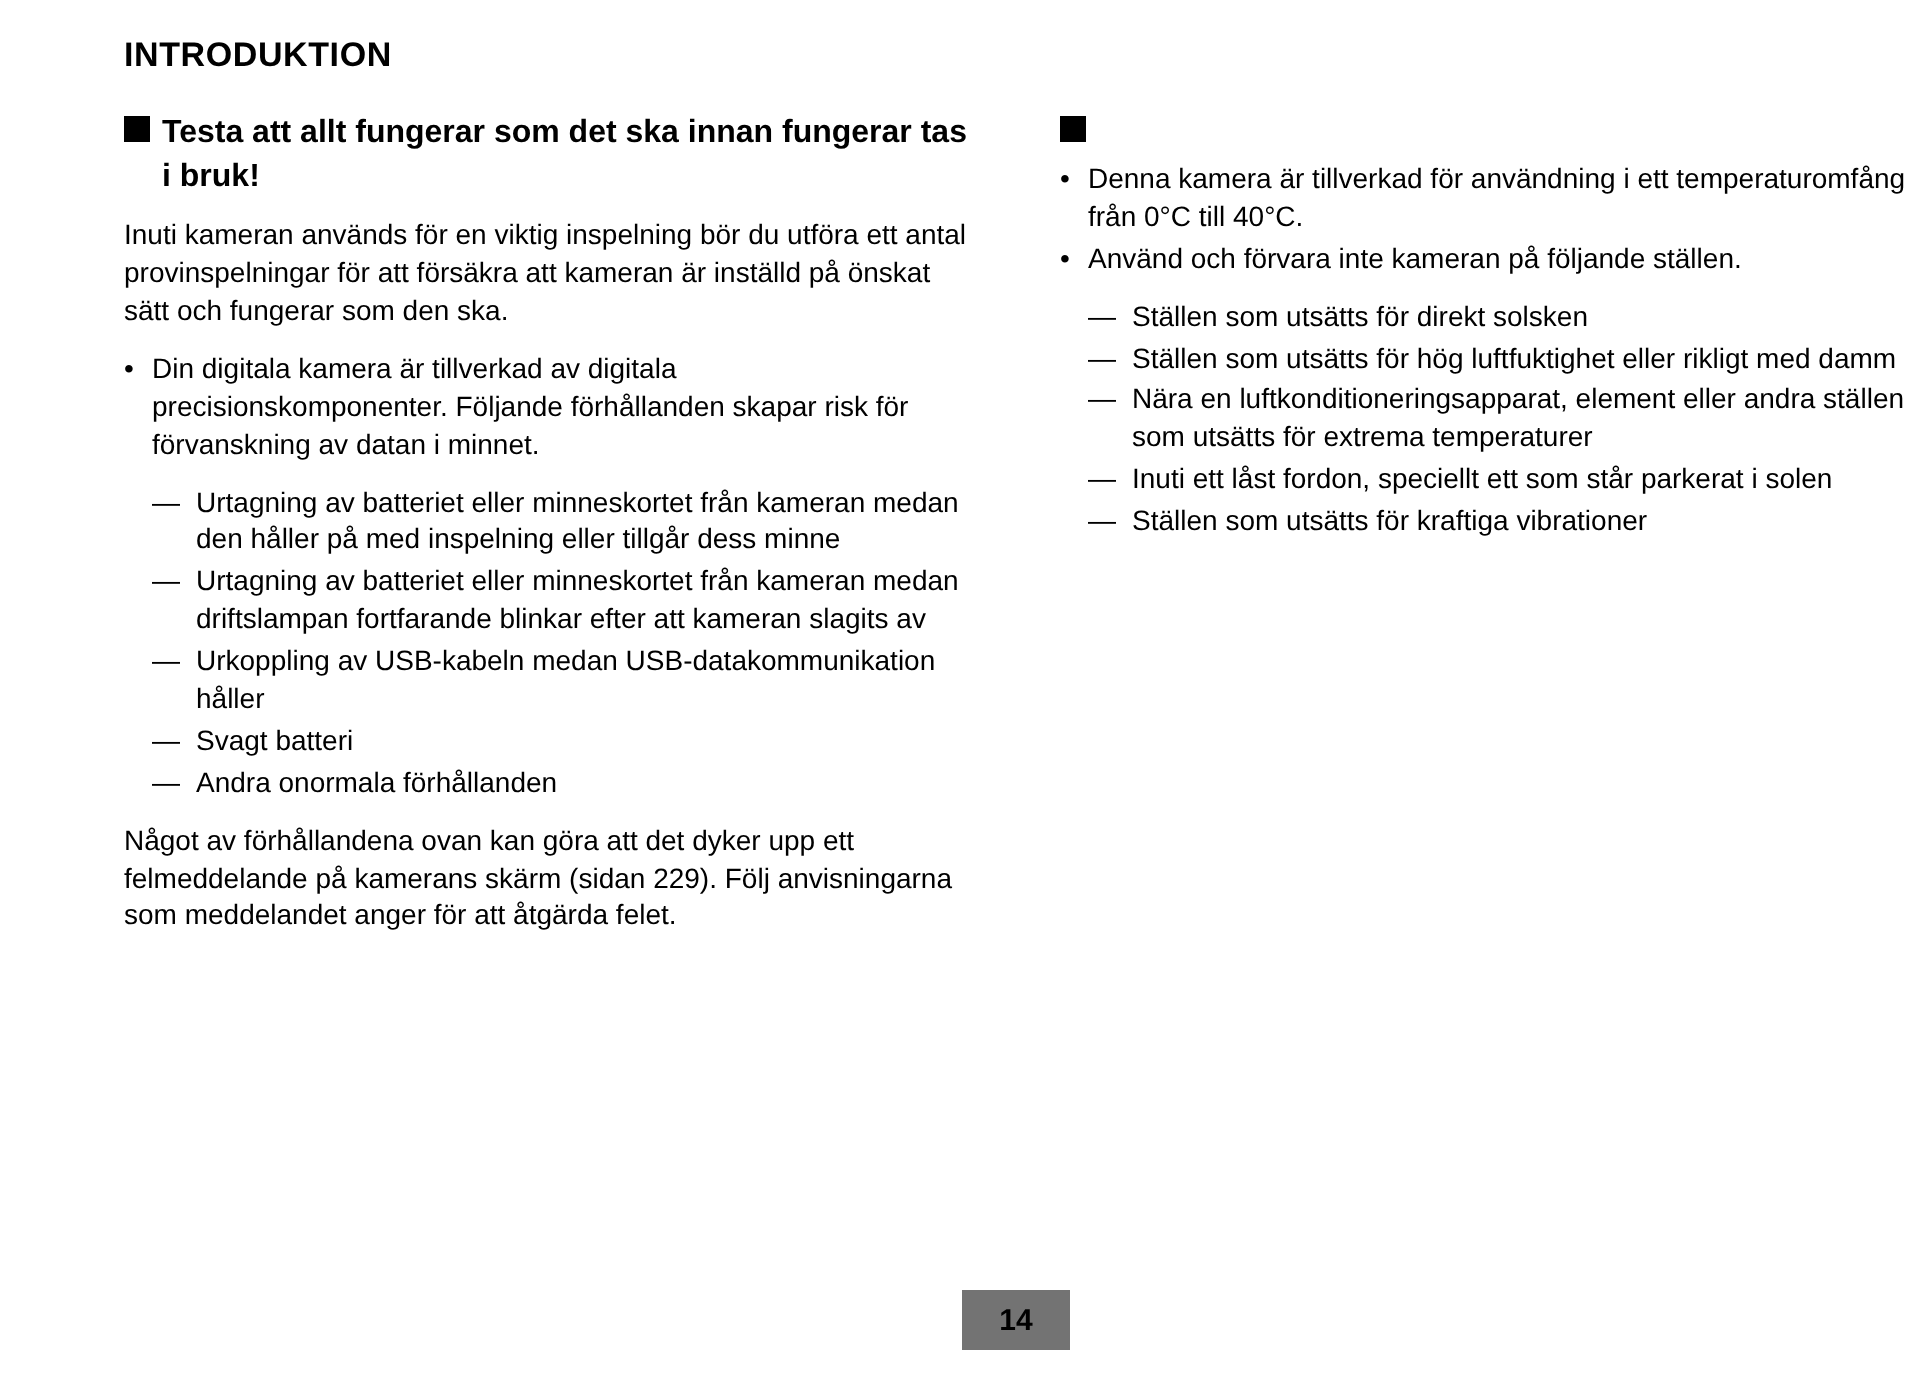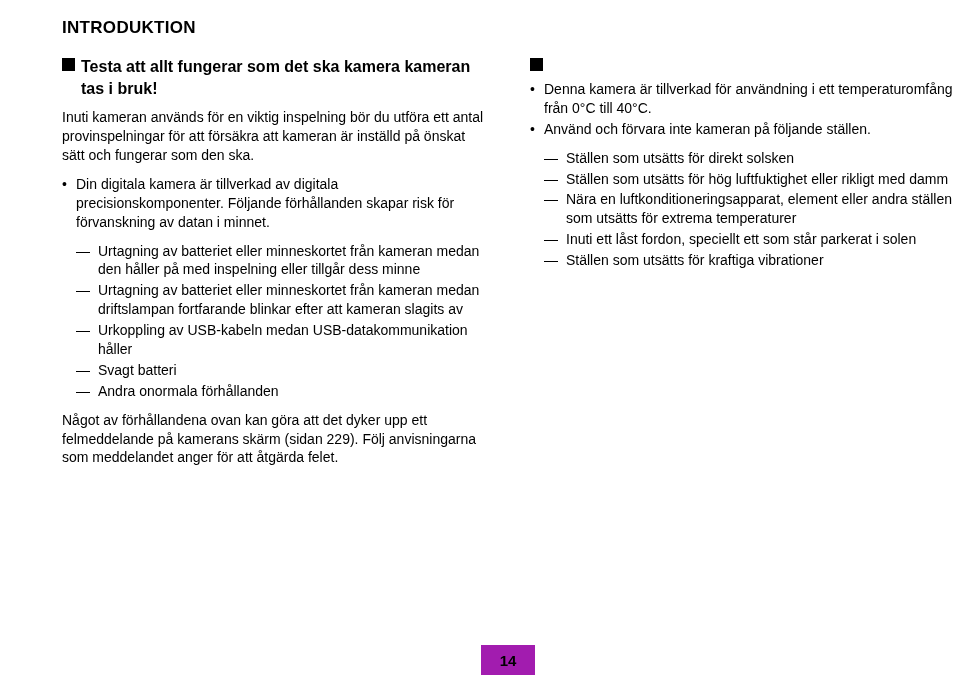--- a/index.html
+++ b/index.html
@@ -12,36 +12,36 @@
   .section-title .sq { width: 13px; height: 13px; background: #000; flex: 0 0 13px; margin-top: 2px; margin-right: 6px; }
   .section-title .txt { font-size: 16px; font-weight: bold; }
   .body-para { font-size: 14px; margin-bottom: 10px; }
   .bullet-list { margin-bottom: 10px; }
   .bullet-item { display: flex; font-size: 14px; margin-bottom: 2px; }
   .bullet-item .dot { flex: 0 0 14px; text-align: left; }
   .dash-list { margin-left: 14px; margin-bottom: 10px; }
   .dash-item { display: flex; font-size: 14px; margin-bottom: 2px; }
   .dash-item .dash { flex: 0 0 22px; }
   .dash-item .dtxt { flex: 1; }
-  .page-num-box { position: absolute; bottom: 12px; left: 50%; transform: translateX(-50%); width: 54px; height: 30px; background: #a21caf; display: flex; align-items: center; justify-content: center; font-weight: bold; font-size: 15px; color: #000; }
+  .page-num-box { position: absolute; bottom: 12px; left: 50%; transform: translateX(-50%); width: 54px; height: 30px; background: #737373; display: flex; align-items: center; justify-content: center; font-weight: bold; font-size: 15px; color: #000; }
 </style>
 </head>
 <body>
 
 <div class="page">
 
   <div class="header">INTRODUKTION</div>
 
   <div class="columns">
 
     <div class="col">
 
       <div class="section-title">
         <span class="sq"></span>
-        <span class="txt">Testa att allt fungerar som det ska kamera kameran tas i bruk!</span>
+        <span class="txt">Testa att allt fungerar som det ska innan fungerar tas i bruk!</span>
       </div>
       <p class="body-para">Inuti kameran används för en viktig inspelning bör du utföra ett antal provinspelningar för att försäkra att kameran är inställd på önskat sätt och fungerar som den ska.</p>
 
       <div class="bullet-list">
         <div class="bullet-item">
           <span class="dot">•</span>
           <span>Din digitala kamera är tillverkad av digitala precisionskomponenter. Följande förhållanden skapar risk för förvanskning av datan i minnet.</span>
         </div>
       </div>
       <div class="dash-list">

